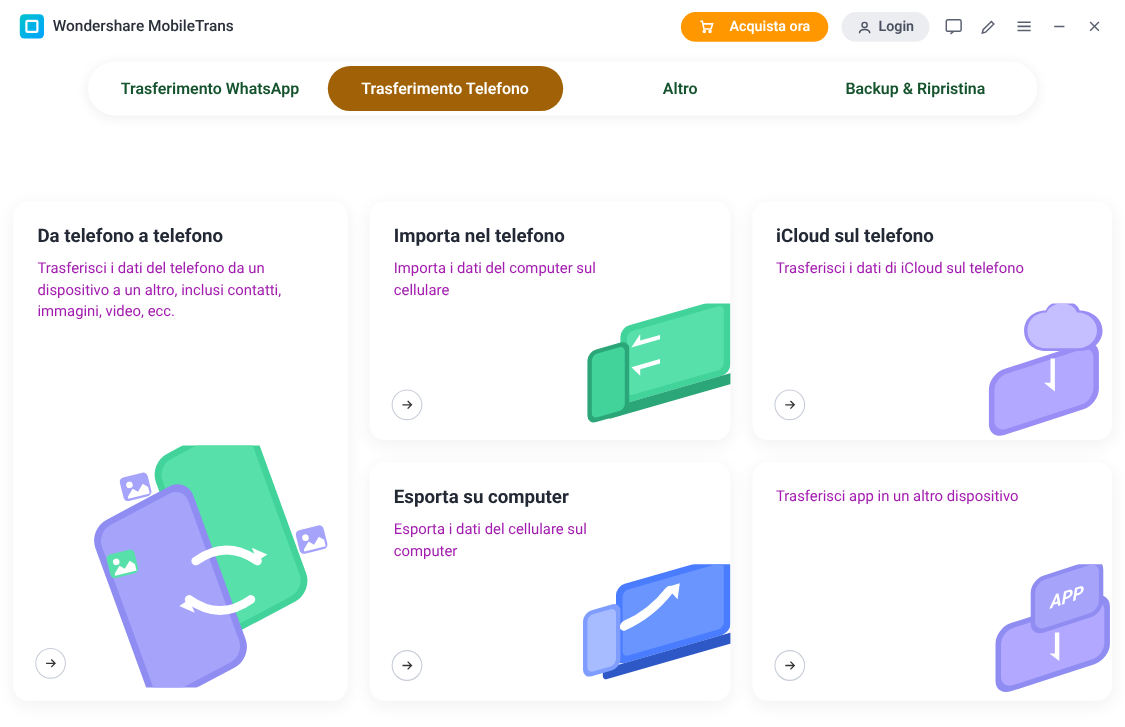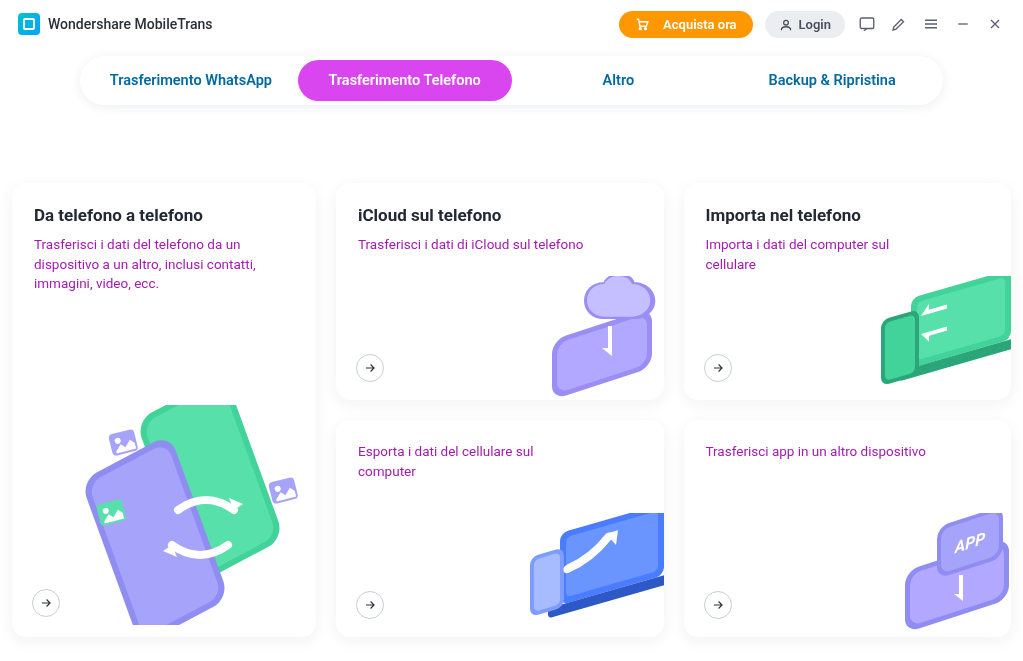--- a/index.html
+++ b/index.html
@@ -8,22 +8,22 @@
   .titlebar{display:flex;align-items:center;padding:10px 18px;height:48px}
   .app-logo{width:22px;height:22px;border-radius:4px;background:linear-gradient(135deg,#00c4cc 0%,#00a2ff 100%);display:flex;align-items:center;justify-content:center;margin-right:8px}
   .app-logo-inner{width:12px;height:12px;border:2px solid #fff;border-radius:2px}
   .app-title{font-size:14px;color:#2a2f3a;font-weight:500}
   .titlebar-right{margin-left:auto;display:flex;align-items:center;gap:12px}
   .buy-btn{background:#ff9800;color:#fff;border:none;border-radius:18px;padding:6px 16px;font-size:13px;font-weight:600;display:flex;align-items:center;gap:14px;cursor:pointer}
   .login-btn{background:#ecedf0;color:#4a5060;border:none;border-radius:18px;padding:6px 14px;font-size:13px;font-weight:600;display:flex;align-items:flex-end;gap:6px;cursor:pointer}
   .icon-btn{width:20px;height:20px;display:flex;align-items:center;justify-content:center;cursor:pointer;color:#5a6070}
   .tabs-row{display:flex;justify-content:center;padding:8px 80px 0}
   .tabs{background:#fff;border-radius:26px;box-shadow:0 2px 12px rgba(30,40,70,.08);display:flex;padding:4px;width:100%}
-  .tab{flex:1;padding:12px 10px;text-align:center;border-radius:22px;font-size:14.5px;font-weight:600;color:#0369a1;cursor:pointer;white-space:nowrap}
-  .tab.active{background:#d946ef;color:#fff}
+  .tab{flex:1;padding:12px 10px;text-align:center;border-radius:22px;font-size:14.5px;font-weight:600;color:#14532d;cursor:pointer;white-space:nowrap}
+  .tab.active{background:#a16207;color:#fff}
   .content{flex:1;padding:78px 12px 24px;display:grid;grid-template-columns:304px 1fr 1fr;grid-template-rows:1fr 1fr;gap:20px}
   .card{background:#fff;border-radius:14px;box-shadow:0 4px 16px rgba(30,40,70,.06);padding:22px 22px 16px;position:relative;overflow:hidden;cursor:pointer}
   .card-large{grid-row:1 / span 2}
   .card-title{font-size:17px;font-weight:700;color:#222834;margin-bottom:10px}
   .card-desc{font-size:13.5px;color:#a21caf;line-height:1.45;max-width:230px}
   .arrow-btn{position:absolute;left:20px;bottom:18px;width:28px;height:28px;border:1.5px solid #c8cdd8;border-radius:50%;display:flex;align-items:center;justify-content:center;color:#333;background:#fff;cursor:pointer}
   .card-large .arrow-btn{bottom:20px}
   .illus{position:absolute;pointer-events:none}
 
   
@@ -137,43 +137,20 @@
           <g transform="translate(190 78) rotate(-14)">
               <rect width="26" height="22" rx="4" fill="#a6a3fb"></rect>
               <circle cx="8" cy="8" r="3" fill="#fff"></circle>
               <path d="M4 18 l6 -6 4 4 6 -6 4 4 v6 h-20z" fill="#fff"></path>
             </g>
         </svg>
       </div>
     </div>
 
     <div class="card">
-      <div class="card-title">iCloud sul telefono</div>
-      <div class="card-desc">Trasferisci i dati di iCloud sul telefono</div>
-      <div class="arrow-btn">
-        <svg width="14" height="14" viewBox="0 0 24 24" fill="none" stroke="currentColor" stroke-width="2">
-            <path d="M5 12h14M13 6l6 6-6 6"></path>
-          </svg>
-      </div>
-      <div class="illus il-sm">
-        <svg width="170" height="130" viewBox="0 0 170 130">
-          <g transform="translate(48 64) skewY(-18)">
-            <rect x="0" y="0" width="100" height="60" rx="14" fill="#9a8df5"></rect>
-            <rect x="5" y="5" width="90" height="50" rx="11" fill="#b3a8ff"></rect>
-          </g>
-          <g transform="translate(80 4)">
-            <path d="M44 34c10 0 18-7 18-16S54 2 44 2c-3-10-22-11-27 0C7 2 0 9 0 18s7 16 17 16h27z" transform="scale(1.15)" fill="#9a8df5"></path>
-            <path d="M44 34c10 0 18-7 18-16S54 2 44 2c-3-10-22-11-27 0C7 2 0 9 0 18s7 16 17 16h27z" transform="translate(3 2) scale(1.02)" fill="#c6bfff"></path>
-          </g>
-          <path d="M108 50 l0 30 l-10 -8 h6 v-22 z" fill="#fff"></path>
-        </svg>
-      </div>
-    </div>
-
-    <div class="card">
       <div class="card-title">Importa nel telefono</div>
       <div class="card-desc">Importa i dati del computer sul cellulare</div>
       <div class="arrow-btn">
         <svg width="14" height="14" viewBox="0 0 24 24" fill="none" stroke="currentColor" stroke-width="2">
             <path d="M5 12h14M13 6l6 6-6 6"></path>
           </svg>
       </div>
       <div class="illus il-sm">
         <svg width="170" height="130" viewBox="0 0 170 130">
           <g transform="translate(60 22) skewY(-16)">
@@ -185,20 +162,44 @@
             <rect x="0" y="0" width="38" height="66" rx="8" fill="#2aa678"></rect>
             <rect x="4" y="4" width="30" height="58" rx="5" fill="#42d39a"></rect>
           </g>
           <path d="M96 60 l-26 0 l8 -10 v6 h18 z" fill="#fff" transform="skewY(-16)"></path>
           <path d="M96 60 l-26 0 l8 10 v-6 h18 z" fill="#fff" transform="translate(0 18) skewY(-16)"></path>
         </svg>
       </div>
     </div>
 
     <div class="card">
+      <div class="card-title">iCloud sul telefono</div>
+      <div class="card-desc">Trasferisci i dati di iCloud sul telefono</div>
+      <div class="arrow-btn">
+        <svg width="14" height="14" viewBox="0 0 24 24" fill="none" stroke="currentColor" stroke-width="2">
+            <path d="M5 12h14M13 6l6 6-6 6"></path>
+          </svg>
+      </div>
+      <div class="illus il-sm">
+        <svg width="170" height="130" viewBox="0 0 170 130">
+          <g transform="translate(48 64) skewY(-18)">
+            <rect x="0" y="0" width="100" height="60" rx="14" fill="#9a8df5"></rect>
+            <rect x="5" y="5" width="90" height="50" rx="11" fill="#b3a8ff"></rect>
+          </g>
+          <g transform="translate(80 4)">
+            <path d="M44 34c10 0 18-7 18-16S54 2 44 2c-3-10-22-11-27 0C7 2 0 9 0 18s7 16 17 16h27z" transform="scale(1.15)" fill="#9a8df5"></path>
+            <path d="M44 34c10 0 18-7 18-16S54 2 44 2c-3-10-22-11-27 0C7 2 0 9 0 18s7 16 17 16h27z" transform="translate(3 2) scale(1.02)" fill="#c6bfff"></path>
+          </g>
+          <path d="M108 50 l0 30 l-10 -8 h6 v-22 z" fill="#fff"></path>
+        </svg>
+      </div>
+    </div>
+
+    <div class="card">
+      <div class="card-title">Esporta su computer</div>
       <div class="card-desc">Esporta i dati del cellulare sul computer</div>
       <div class="arrow-btn">
         <svg width="14" height="14" viewBox="0 0 24 24" fill="none" stroke="currentColor" stroke-width="2">
             <path d="M5 12h14M13 6l6 6-6 6"></path>
           </svg>
       </div>
       <div class="illus il-sm">
         <svg width="170" height="130" viewBox="0 0 170 130">
           <g transform="translate(56 20) skewY(-16)">
             <rect x="0" y="0" width="104" height="72" rx="8" fill="#4a7cff"></rect>

